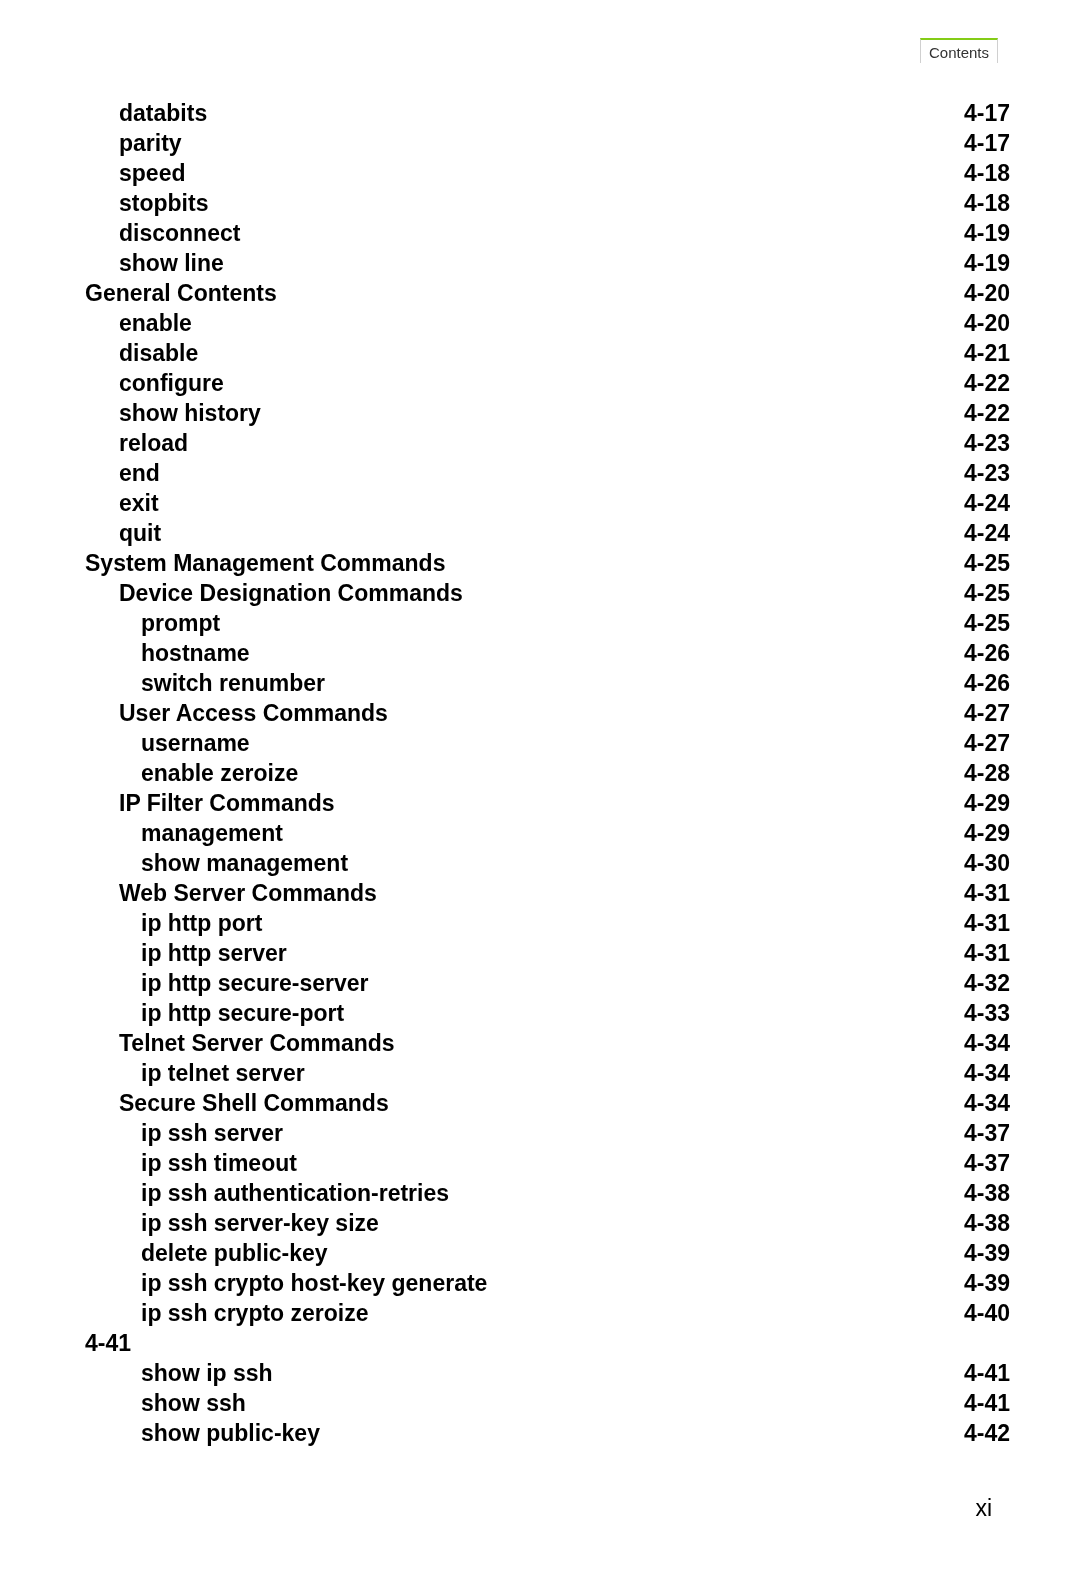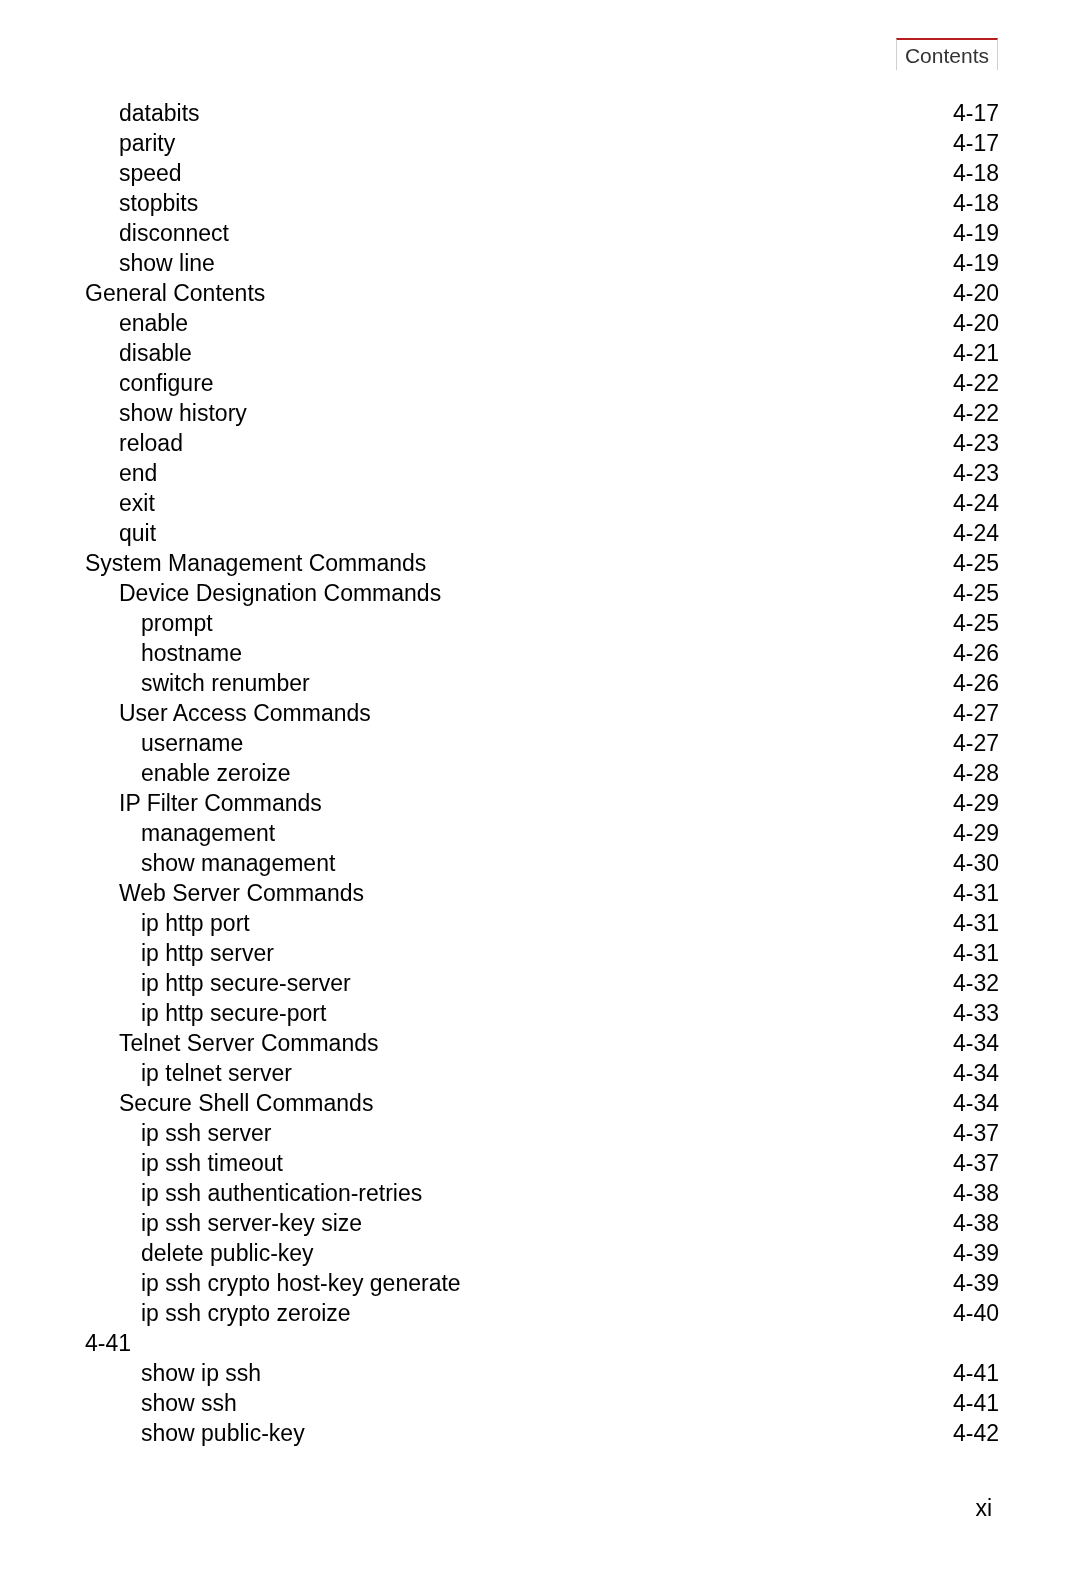--- a/index.html
+++ b/index.html
@@ -8,32 +8,33 @@
       height: 1570px;
       background: #fff;
       font-family: Arial, Helvetica, sans-serif;
       color: #000;
       position: relative;
     }
     .header-label {
       position: absolute;
       top: 38px;
       right: 82px;
-      font-size: 21px;
+      font-size: 15px;
       color: #333;
       border: 1px solid #d0d0d0;
-      border-top: 2px solid #b91c1c;
+      border-top: 2px solid #84cc16;
       padding: 4px 8px 2px 8px;
       border-bottom: none;
     }
     .toc {
       position: absolute;
       top: 98px;
       left: 85px;
-      right: 81px;
+      right: 70px;
+      font-weight: bold;
     }
     .toc-row {
       display: flex;
       justify-content: space-between;
       font-size: 23px;
       line-height: 30px;
       color: #000;
     }
     .toc-row .title { white-space: nowrap; }
     .toc-row .page  { white-space: nowrap; }

